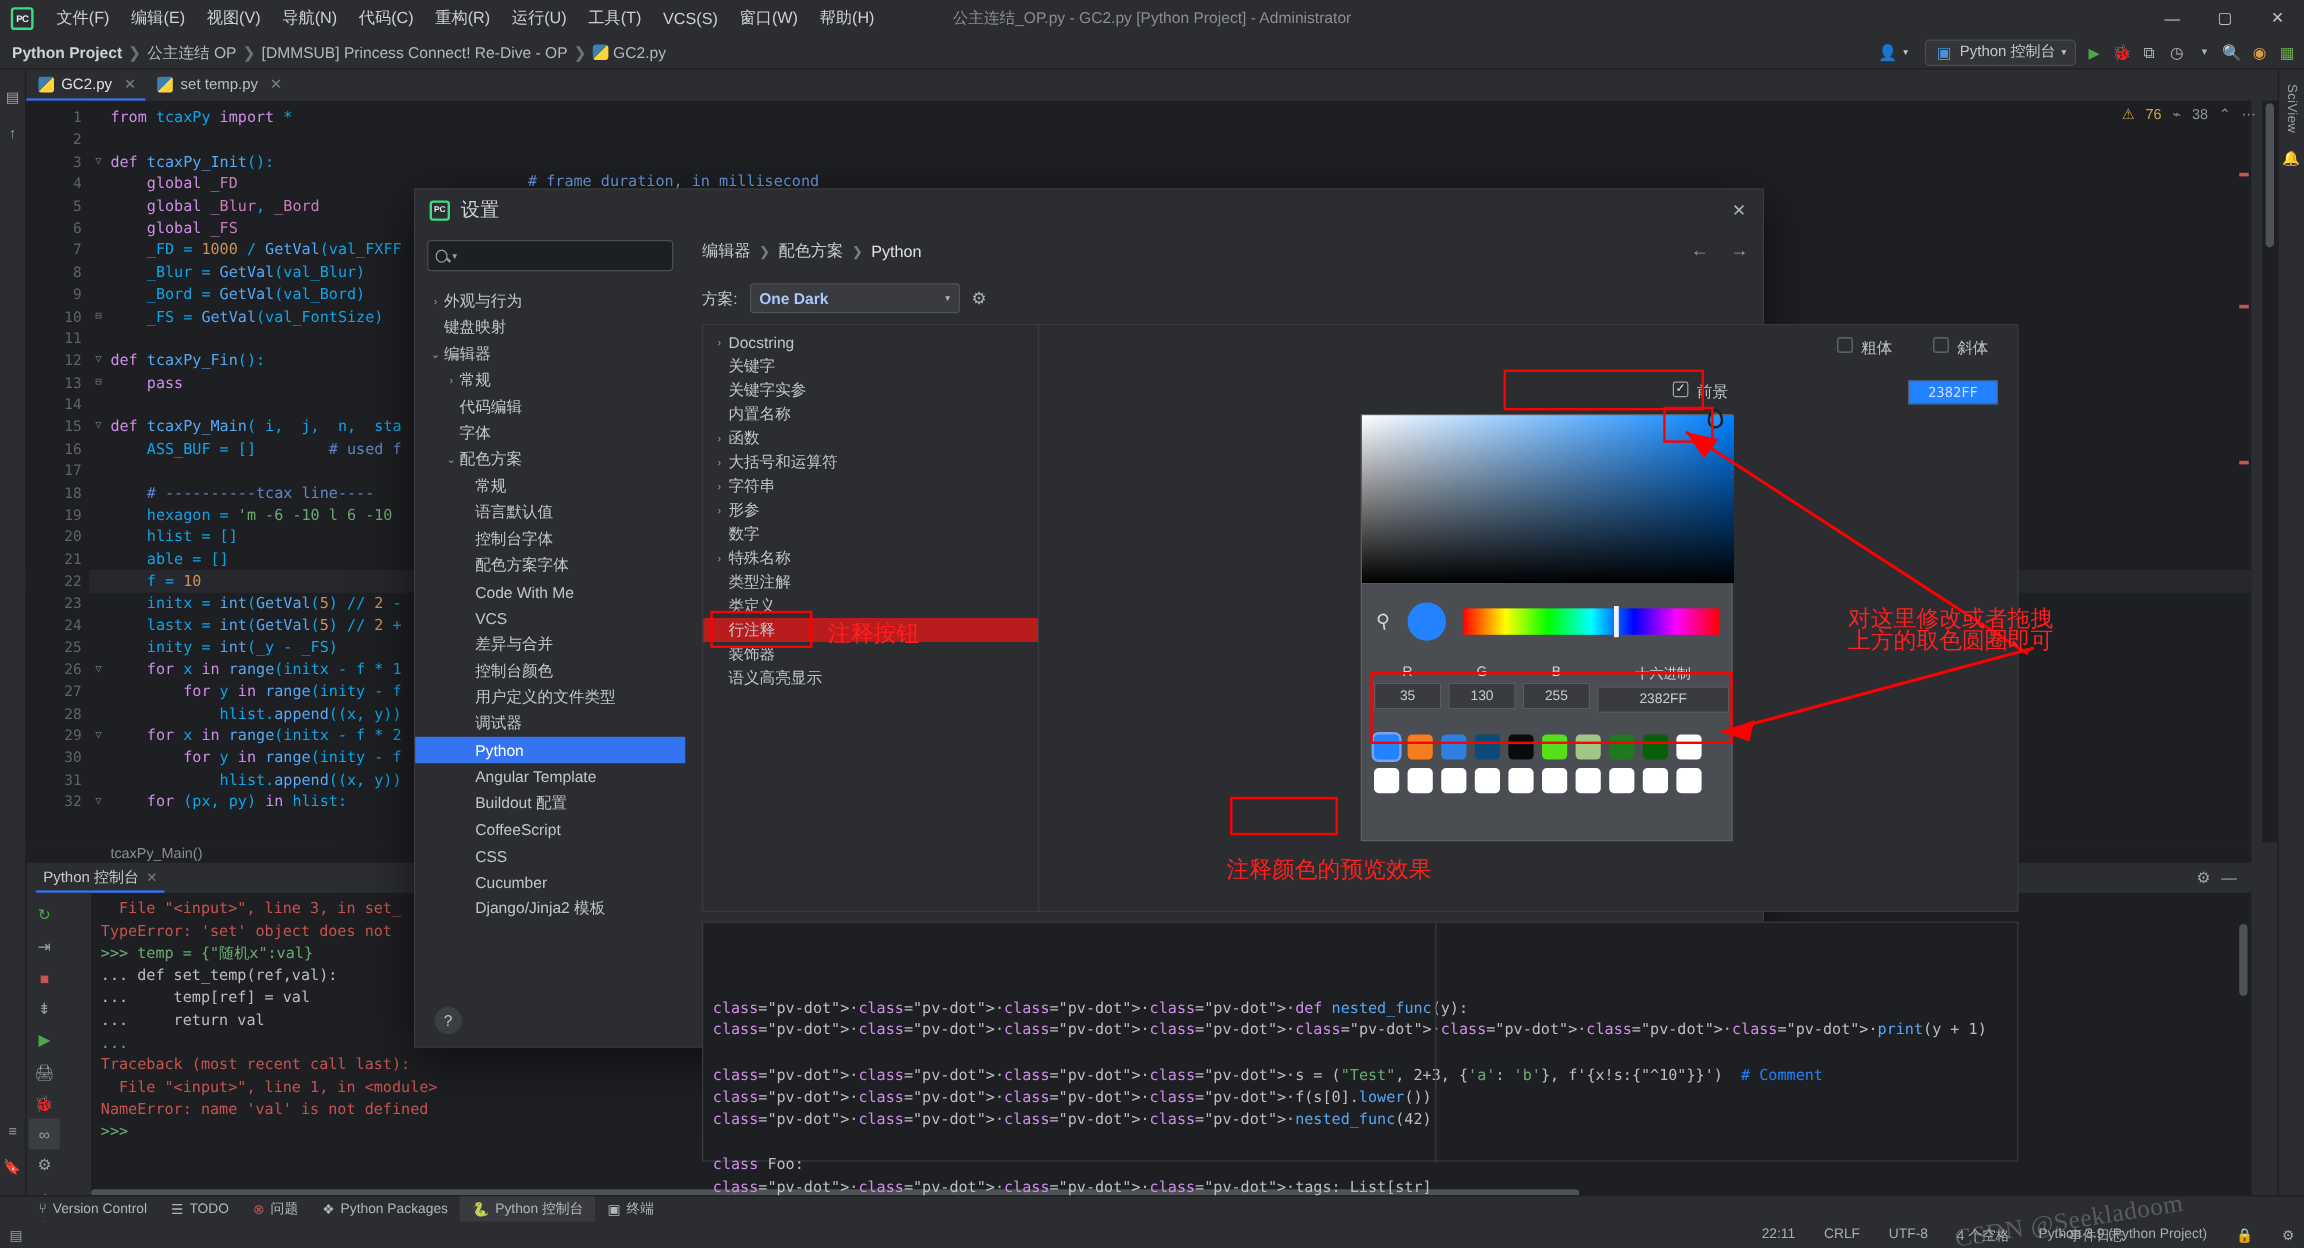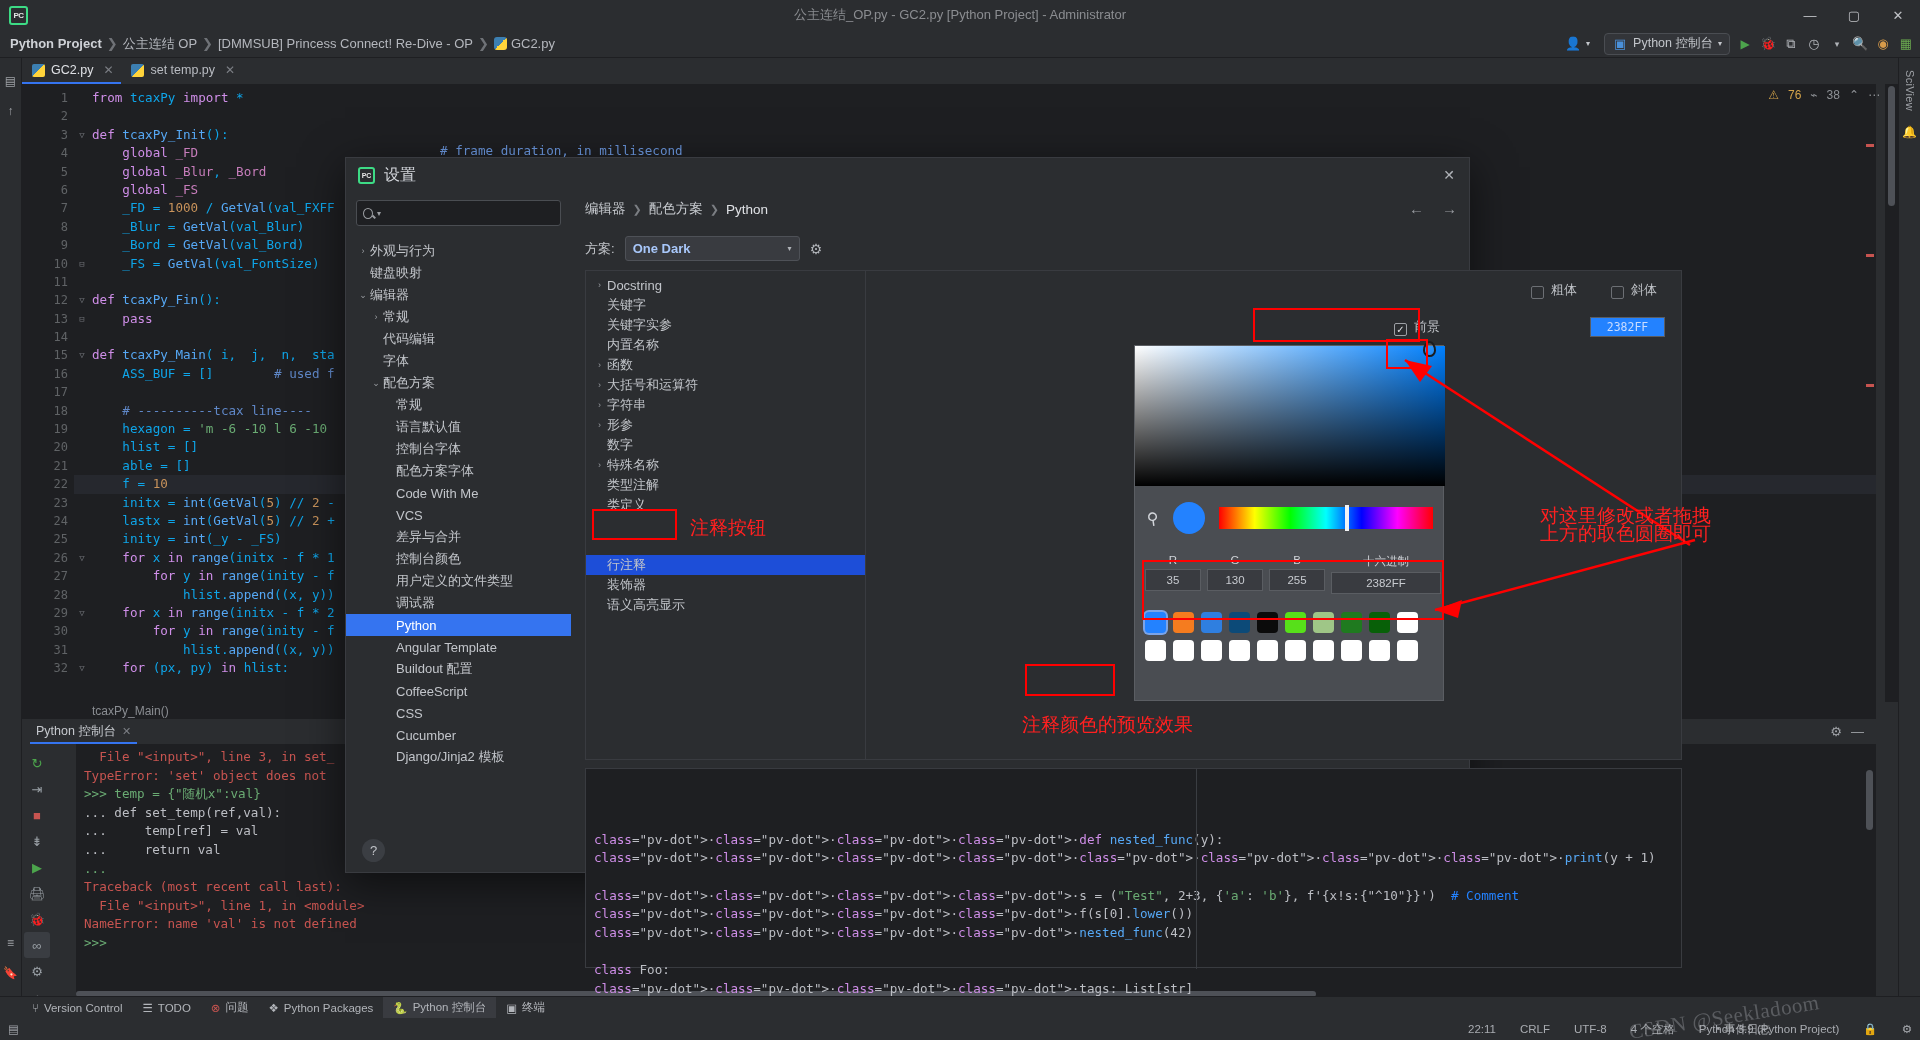--- a/index.html
+++ b/index.html
@@ -238,24 +238,24 @@
   .gear { color: #b0b3b8; font-size: 14px; }
 
   .panes { position: absolute; top: 78px; left: 14px; width: 1097px; height: 490px; display: flex; }
   .elem-list {
     width: 280px; background: #2b2d30; border: 1px solid #393b40; border-right: none;
     font-size: 13px; color: #c2c5ca; padding-top: 4px;
   }
   .enode { height: 20px; display: flex; align-items: center; padding-left: 6px; white-space: nowrap;}
   .enode .arr { width: 15px; color: #9a9da2; font-size: 9px; display:flex;justify-content:center;}
   .enode .arr.blank { color: transparent; }
-  .enode.highlight { background: #1d4ed8; margin-top: 40px; }
+  .enode.highlight { background: #b91c1c; }
 
   .attr-pane { flex: 1; background: #2b2d30; border: 1px solid #393b40; position: relative; padding: 10px 14px;}
-  .chkrow { display: flex; align-items: flex-end; gap: 7px; font-size: 13px; color: #c2c5ca;}
+  .chkrow { display: flex; align-items: flex-start; gap: 7px; font-size: 13px; color: #c2c5ca;}
   .chk { width: 13px; height: 13px; border: 1px solid #6c6f74; background: #2b2d30; border-radius: 2px;
     display:flex;align-items:center;justify-content:center; font-size:10px; color:#dfe1e5;}
   .chk.on { border-color: #9da0a5; }
   .fg-row { display: flex; align-items: center; gap: 10px; }
   .color-field {
     width: 75px; height: 20px; background: #2382FF; border: 1px solid #5a5d62;
     display: flex; align-items: center; justify-content: center;
     font-size: 11.5px; color: #c9dcff; font-family: "DejaVu Sans Mono", monospace;
   }
 
@@ -327,20 +327,33 @@
   .ann-text { color: #ff2020; font-size: 19px; font-family: "Liberation Sans", sans-serif; white-space: nowrap; }
   .ann-svg { position: absolute; left:0; top:0; width: 1920px; height: 1040px; z-index: 79; pointer-events: none; }
 </style>
 </head>
 <body>
 
 <div id="app">
 
   <div class="titlebar">
     <div class="pc-logo">PC</div>
+    <div class="menu">
+      <div class="menu-item">文件(F)</div>
+      <div class="menu-item">编辑(E)</div>
+      <div class="menu-item">视图(V)</div>
+      <div class="menu-item">导航(N)</div>
+      <div class="menu-item">代码(C)</div>
+      <div class="menu-item">重构(R)</div>
+      <div class="menu-item">运行(U)</div>
+      <div class="menu-item">工具(T)</div>
+      <div class="menu-item">VCS(S)</div>
+      <div class="menu-item">窗口(W)</div>
+      <div class="menu-item">帮助(H)</div>
+    </div>
     <div class="title-text">公主连结_OP.py - GC2.py [Python Project] - Administrator</div>
     <div class="win-btns">
       <div class="win-btn">—</div>
       <div class="win-btn">▢</div>
       <div class="win-btn close">✕</div>
     </div>
   </div>
 
   <div class="navbar">
     <div class="crumb">

